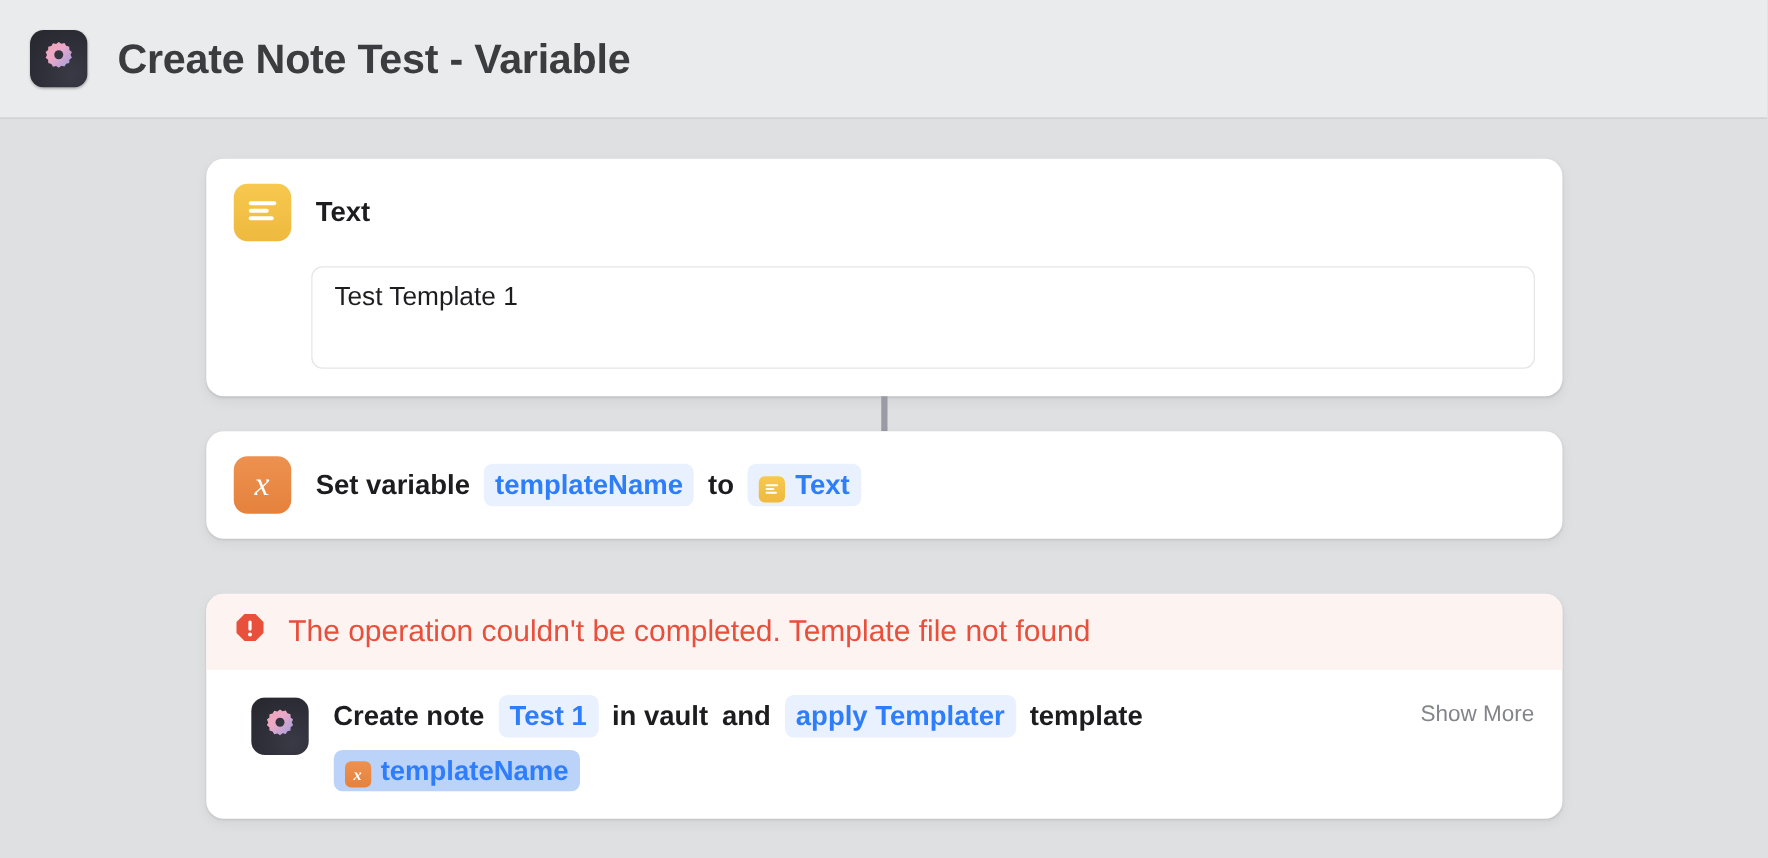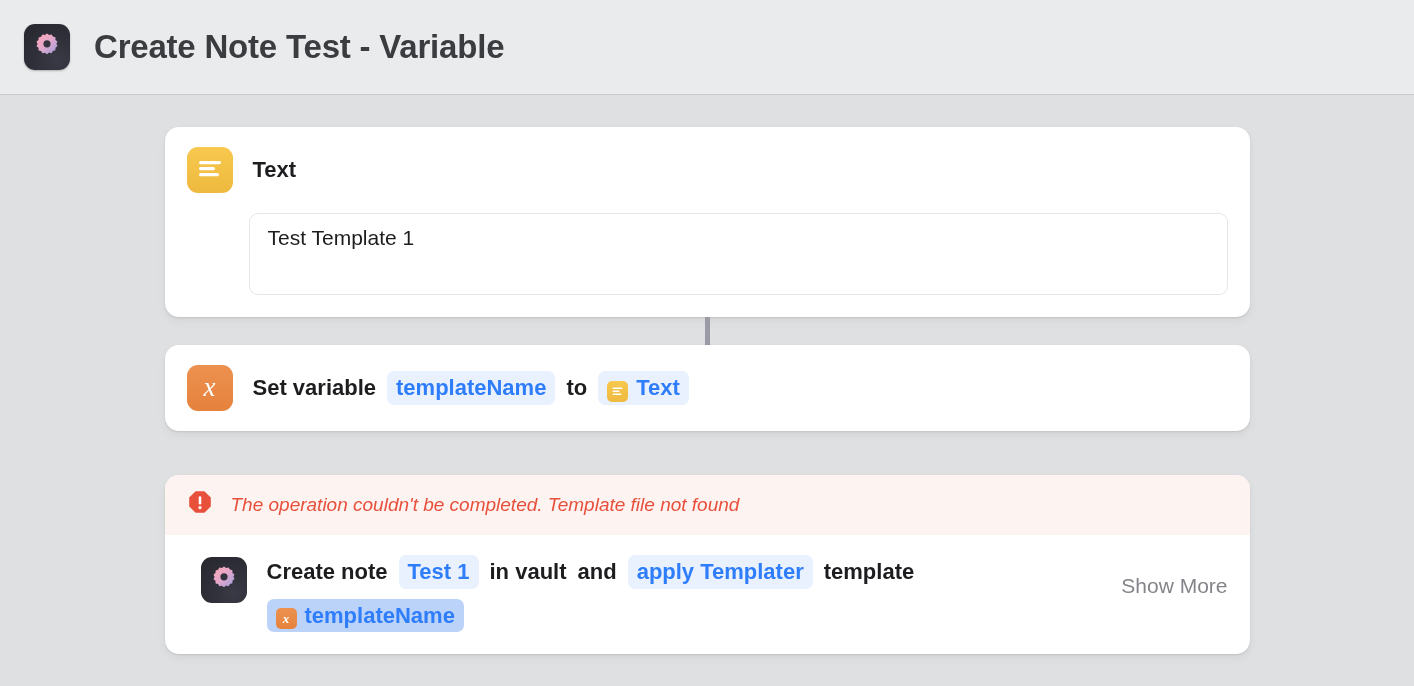--- a/index.html
+++ b/index.html
@@ -177,40 +177,39 @@
   .error-banner {
     background: #fdf3f1;
     display: flex;
     align-items: center;
     gap: 18px;
     padding: 15px 22px;
   }
   .error-icon { flex: none; }
   .error-text {
     color: #e8503c;
-    font-size: 19px;
+    font-size: 24px;
     font-weight: normal;
-    font-style: italic;
   }
 
   
   .note-row {
     display: flex;
     align-items: flex-start;
     padding: 20px 22px 22px 36px;
     gap: 20px;
   }
   .note-row .action-icon { margin-top: 2px; }
 
   .show-more {
-    font-size: 21px;
+    font-size: 18px;
     color: #84858a;
     white-space: nowrap;
     margin-left: 20px;
-    margin-top: 19px;
+    margin-top: 5px;
     flex: none;
   }
 </style>
 </head>
 <body>
 
 <div class="titlebar">
   <div class="app-icon">
     <svg width="30" height="30" viewBox="0 0 30 30">
       <defs>

